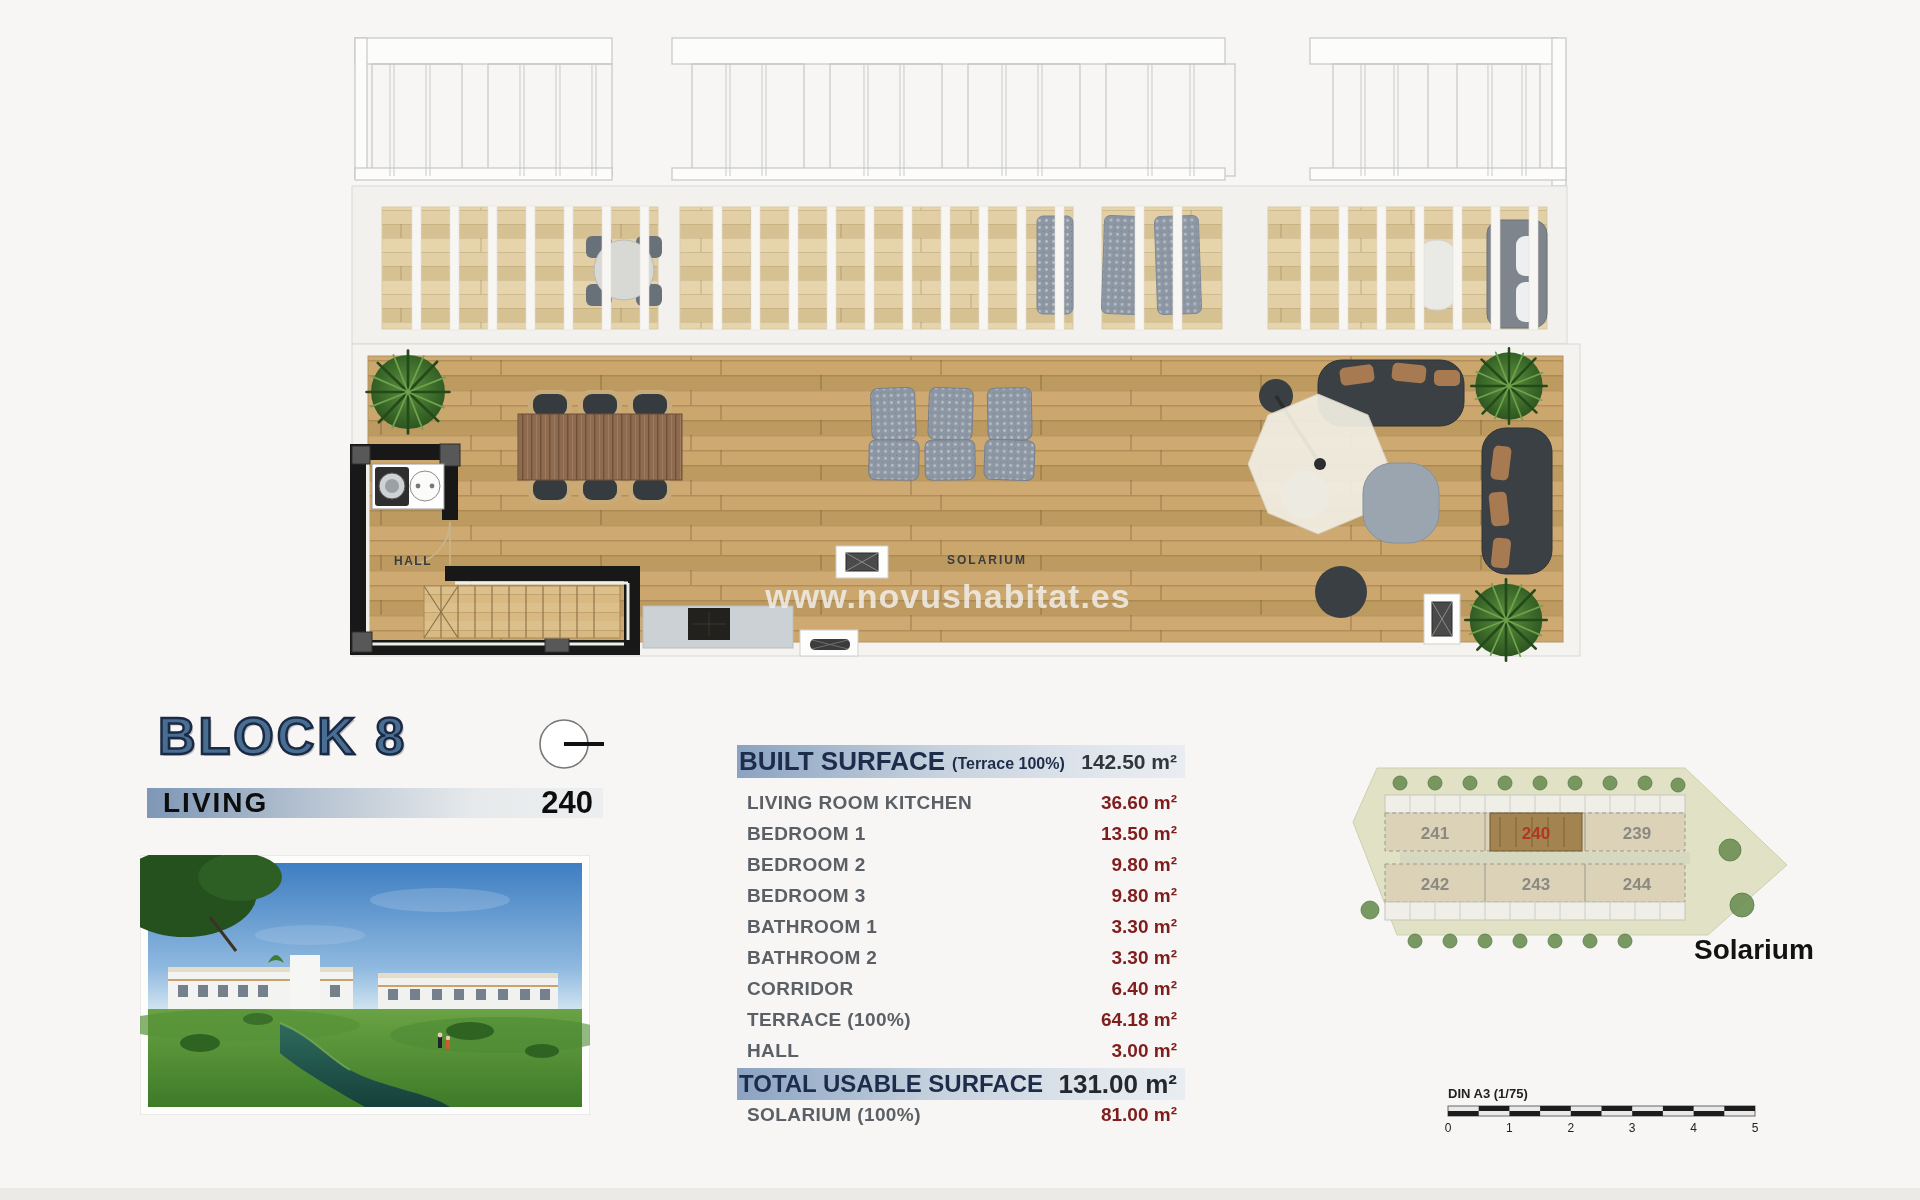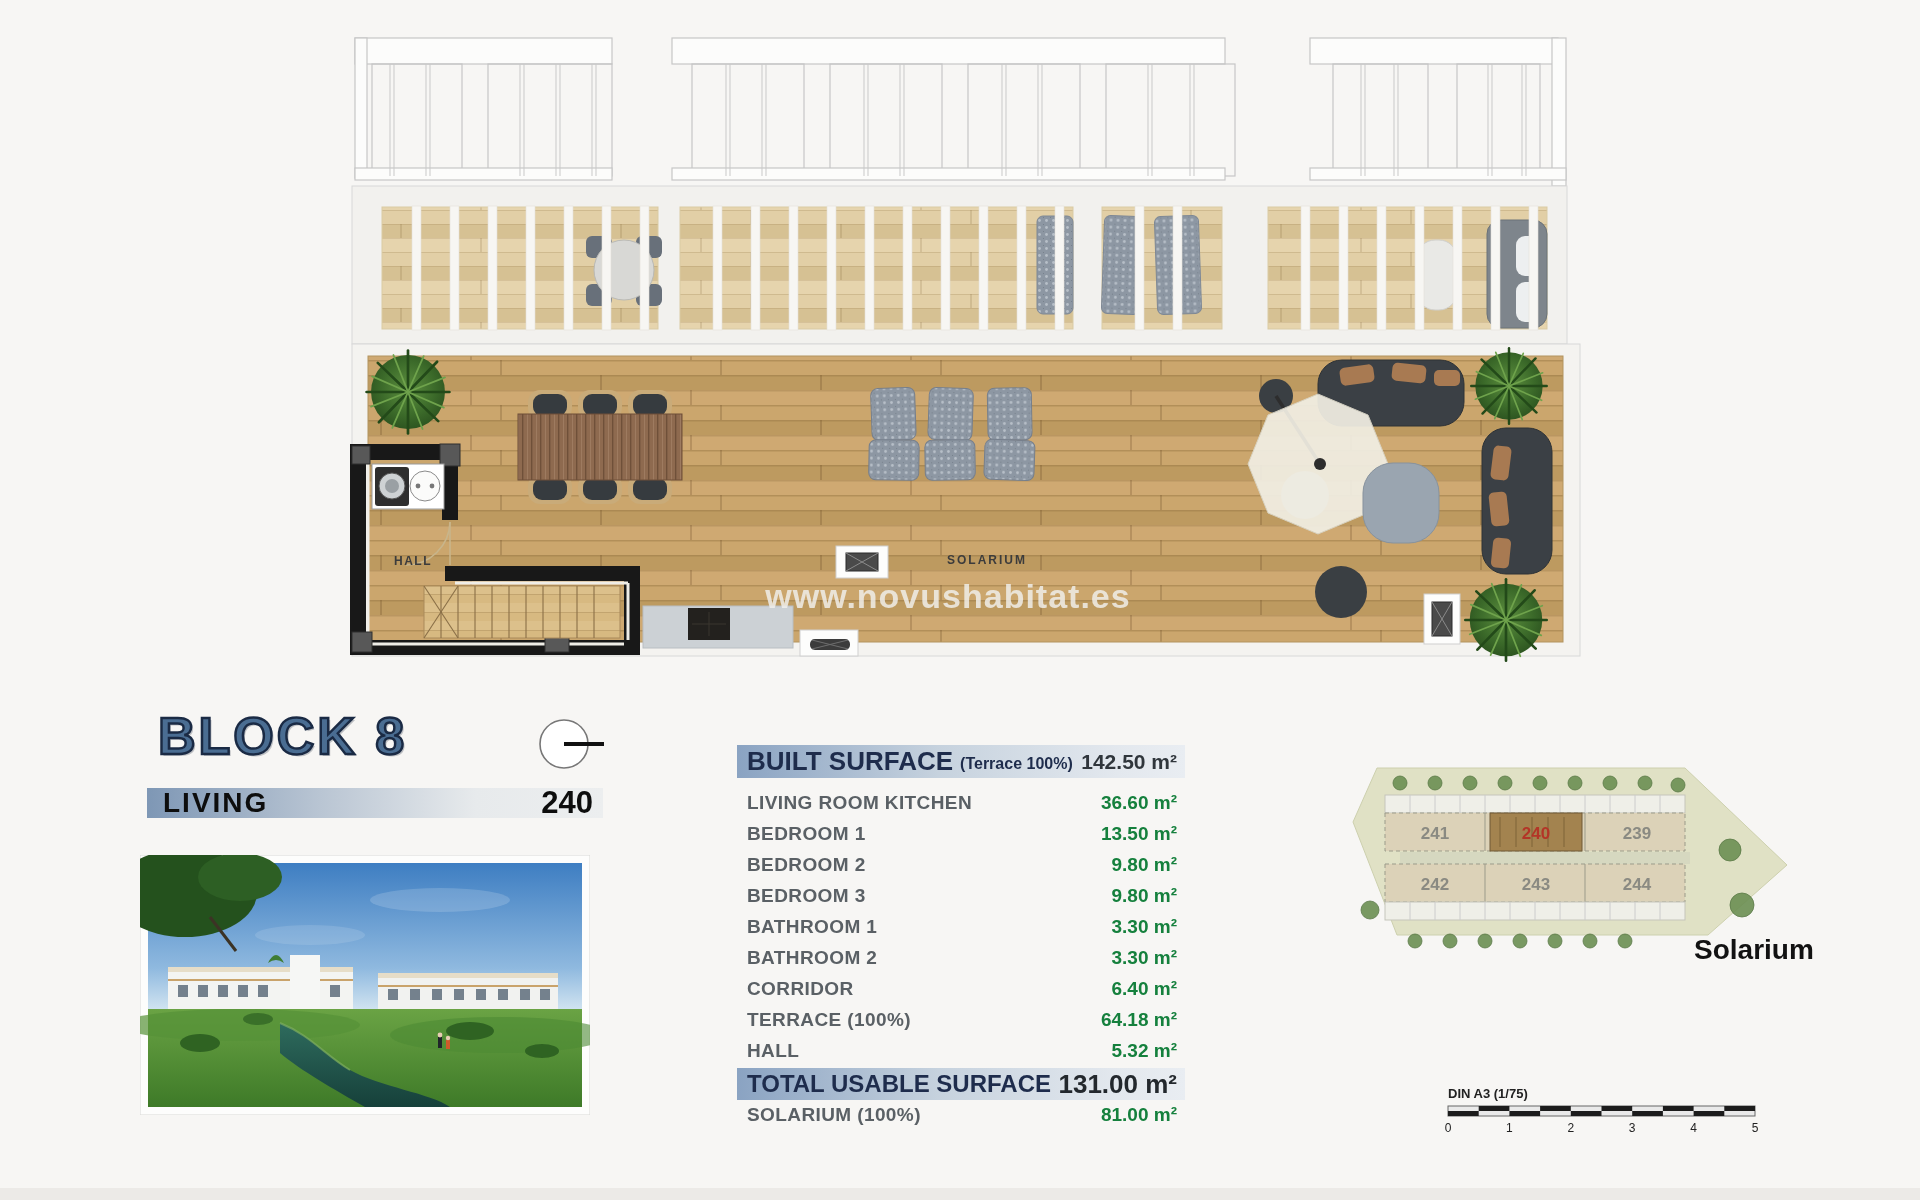--- a/index.html
+++ b/index.html
@@ -10,27 +10,27 @@
   .block-title{left:158px;top:706px;font-size:52px;font-weight:bold;letter-spacing:3px;
        color:#4a6d92;-webkit-text-stroke:2.5px #1a2a44;text-shadow:2px 2px 0 rgba(20,30,50,.25);}
   .house-bar{left:147px;top:788px;width:456px;height:30px;display:flex;align-items:center;
        background:linear-gradient(90deg,#7e97b5 0%,#b9c5d3 38%,#e7eaec 72%,#eceeef 100%);}
   .house-bar .hl{font-size:28px;font-weight:bold;color:#0d0d0d;letter-spacing:2px;padding-left:16px;}
   .house-bar .hn{margin-left:auto;font-size:31px;font-weight:bold;color:#0d0d0d;padding-right:10px;}
   
   .stable{left:737px;top:745px;width:448px;}
   .sbar{height:33px;display:flex;align-items:center;
         background:linear-gradient(90deg,#8aa3c2 0%,#c6d2de 45%,#e3e8ee 85%,#e9edf2 100%);}
-  .sbar .lab{font-size:26px;font-weight:bold;color:#1e2c4c;padding-left:10px;letter-spacing:0;}
+  .sbar .lab{font-size:26px;font-weight:bold;color:#1e2c4c;padding-left:2px;letter-spacing:0;}
   .sbar .note{font-size:16px;font-weight:bold;color:#1e2c4c;margin-left:7px;padding-top:4px;}
   .sbar .val{margin-left:auto;font-size:21px;font-weight:bold;color:#30363c;padding-right:8px;}
   .rows{margin-top:9px;}
   .trow{height:31px;display:flex;align-items:center;}
   .trow .lab{font-size:19px;font-weight:bold;color:#5a6065;letter-spacing:.4px;padding-left:10px;}
-  .trow .val{margin-left:auto;font-size:19px;font-weight:bold;color:#15803d;padding-right:8px;}
+  .trow .val{margin-left:auto;font-size:19px;font-weight:bold;color:#7f1d1d;padding-right:8px;}
   .total-bar{margin-top:2px;height:32px;}
   .total-bar .lab{font-size:24px;}
   .total-bar .val{font-size:26px;color:#23282d;}
   .xrow{margin-top:2px;height:26px;align-items:center;}
   
   .site-caption{left:1694px;top:934px;font-size:28px;font-weight:bold;color:#121212;}
   svg text{font-family:"Liberation Sans", sans-serif;}
 </style>
 </head>
 <body>
@@ -519,21 +519,21 @@
       <div class="trow">
         <span class="lab">CORRIDOR</span>
         <span class="val">6.40 m²</span>
         </div>
       <div class="trow">
         <span class="lab">TERRACE (100%)</span>
         <span class="val">64.18 m²</span>
         </div>
       <div class="trow">
         <span class="lab">HALL</span>
-        <span class="val">5.32 m²</span>
+        <span class="val">3.00 m²</span>
         </div>
     </div>
     <div class="sbar total-bar">
       <span class="lab">TOTAL USABLE SURFACE</span>
       <span class="val">131.00 m²</span>
     </div>
     <div class="trow xrow">
       <span class="lab">SOLARIUM (100%)</span>
       <span class="val">81.00 m²</span>
     </div>

